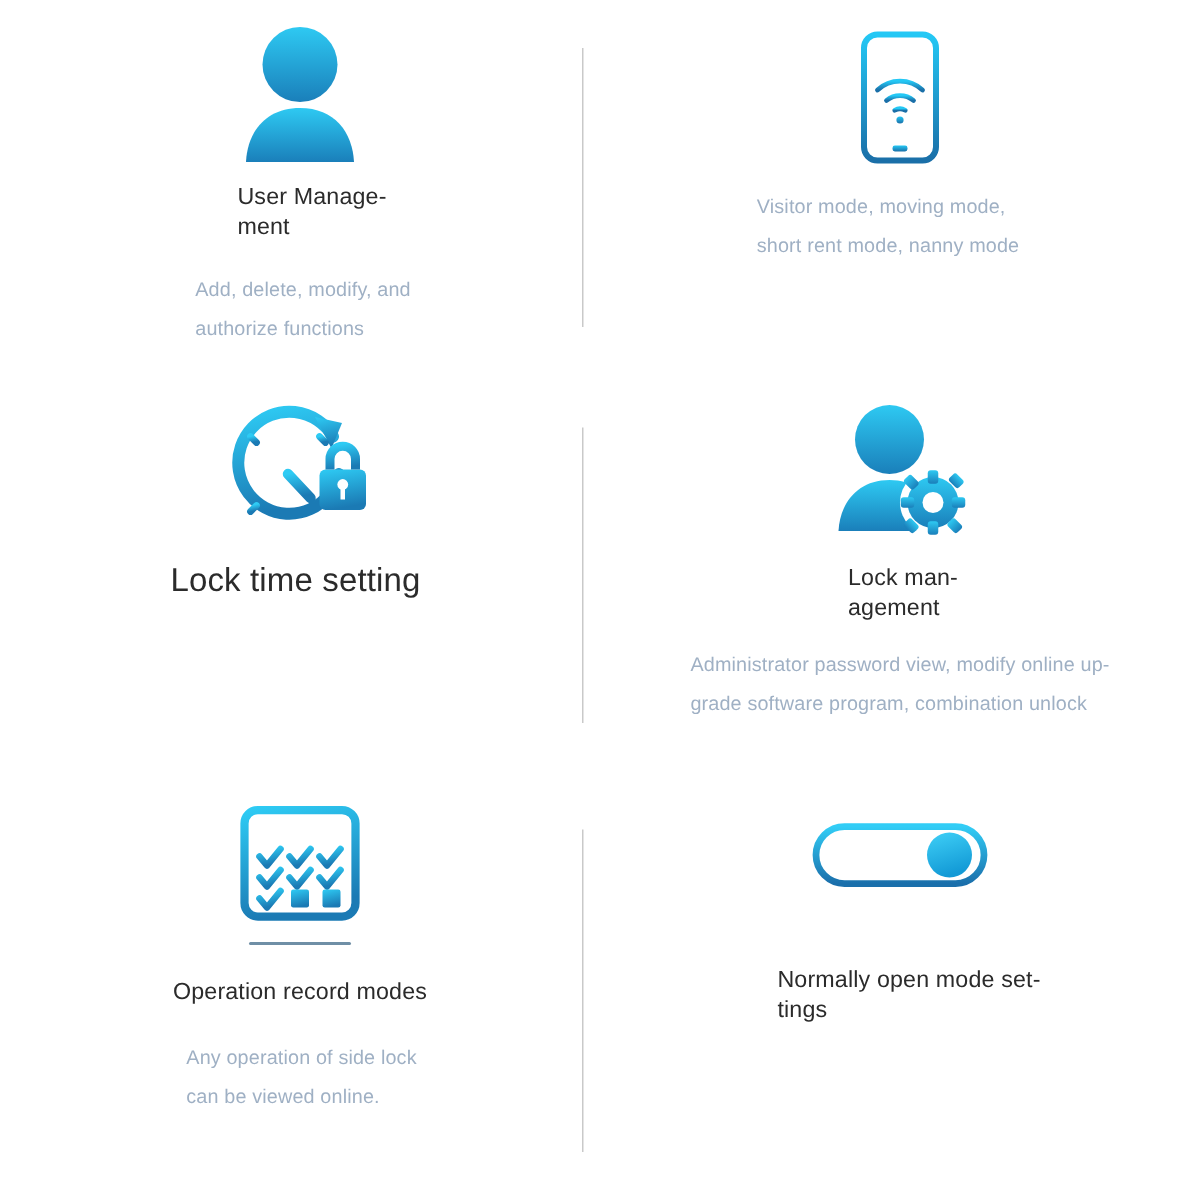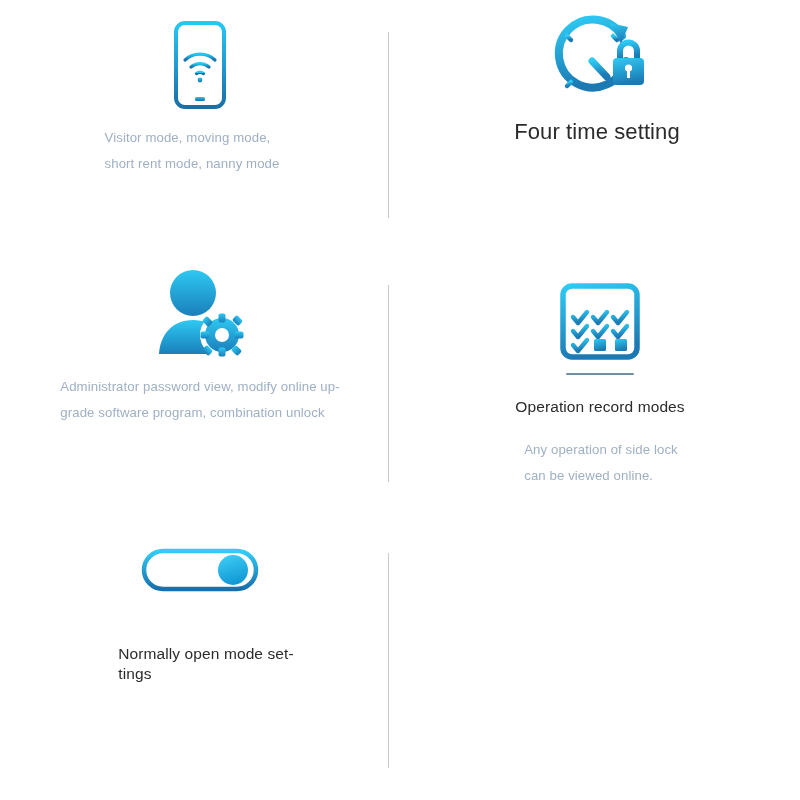--- a/index.html
+++ b/index.html
@@ -109,20 +109,38 @@
 </style>
 </head>
 <body>
 
 <div class="feature-grid">
 
   <div class="divider d1"></div>
   <div class="divider d2"></div>
   <div class="divider d3"></div>
 
+  <div class="cell c1">
+    <div class="icon-wrap">
+      <svg width="86" height="94" viewBox="0 0 86 94">
+        <defs>
+          <linearGradient id="gUser" x1="0" y1="0" x2="0" y2="1">
+            <stop offset="0%" stop-color="#2ec9f2"></stop>
+            <stop offset="100%" stop-color="#1a7fba"></stop>
+          </linearGradient>
+        </defs>
+        <circle cx="43" cy="27" r="25" fill="url(#gUser)"></circle>
+        <path d="M43 56 C20 56 8 72 7 92 L79 92 C78 72 66 56 43 56 Z" fill="url(#gUser)"></path>
+      </svg>
+    </div>
+    <div class="title">User Manage-
+ment</div>
+    <div class="desc">Add, delete, modify, and
+authorize functions</div>
+  </div>
 
   <div class="cell c2">
     <div class="icon-wrap">
       <svg width="58" height="90" viewBox="0 0 58 90">
         <defs>
           <linearGradient id="gPhone" x1="0" y1="0" x2="0" y2="1">
             <stop offset="0%" stop-color="#24c8f5"></stop>
             <stop offset="100%" stop-color="#1a6fa8"></stop>
           </linearGradient>
         </defs>
@@ -158,21 +176,21 @@
         <line x1="6" y1="48" x2="11" y2="48" stroke="url(#gClock)" stroke-width="4.5" stroke-linecap="round"></line>
         <line x1="17" y1="23" x2="21" y2="27" stroke="url(#gClock)" stroke-width="4.5" stroke-linecap="round"></line>
         <line x1="17" y1="73" x2="21" y2="69" stroke="url(#gClock)" stroke-width="4.5" stroke-linecap="round"></line>
         <line x1="63" y1="23" x2="67" y2="27" stroke="url(#gClock)" stroke-width="4.5" stroke-linecap="round"></line>
         <rect x="63" y="45" width="31" height="27" rx="4" fill="url(#gClock)"></rect>
         <path d="M70 45 V38 A8.5 8.5 0 0 1 87 38 V45" fill="none" stroke="url(#gClock)" stroke-width="6"></path>
         <circle cx="78.5" cy="55" r="3.6" fill="#ffffff"></circle>
         <rect x="77" y="56" width="3" height="9" fill="#ffffff"></rect>
       </svg>
     </div>
-    <div class="title large">Four time setting</div>
+    <div class="title large">Lock time setting</div>
   </div>
 
   <div class="cell c4">
     <div class="icon-wrap">
       <svg width="92" height="92" viewBox="0 0 92 92">
         <defs>
           <linearGradient id="gUG" x1="0" y1="0" x2="0" y2="1">
             <stop offset="0%" stop-color="#2ec9f2"></stop>
             <stop offset="100%" stop-color="#1a7fba"></stop>
           </linearGradient>
@@ -190,20 +208,22 @@
           <rect x="46.5" y="63.5" width="9" height="7" rx="2"></rect>
           <rect x="80.5" y="63.5" width="9" height="7" rx="2"></rect>
           <rect x="50" y="49" width="7" height="9" rx="2" transform="rotate(-45 53.5 53.5)"></rect>
           <rect x="79" y="78" width="7" height="9" rx="2" transform="rotate(-45 82.5 82.5)"></rect>
           <rect x="79" y="49" width="9" height="7" rx="2" transform="rotate(45 83.5 52.5)"></rect>
           <rect x="49" y="79" width="9" height="7" rx="2" transform="rotate(45 53.5 82.5)"></rect>
         </g>
         <circle cx="68" cy="67" r="7" fill="#ffffff"></circle>
       </svg>
     </div>
+    <div class="title">Lock man-
+agement</div>
     <div class="desc">Administrator password view, modify online up-
 grade software program, combination unlock</div>
   </div>
 
   <div class="cell c5">
     <div class="icon-wrap">
       <div>
         <svg width="84" height="86" viewBox="0 0 84 86">
           <defs>
             <linearGradient id="gCal" x1="0" y1="0" x2="0.25" y2="1">

